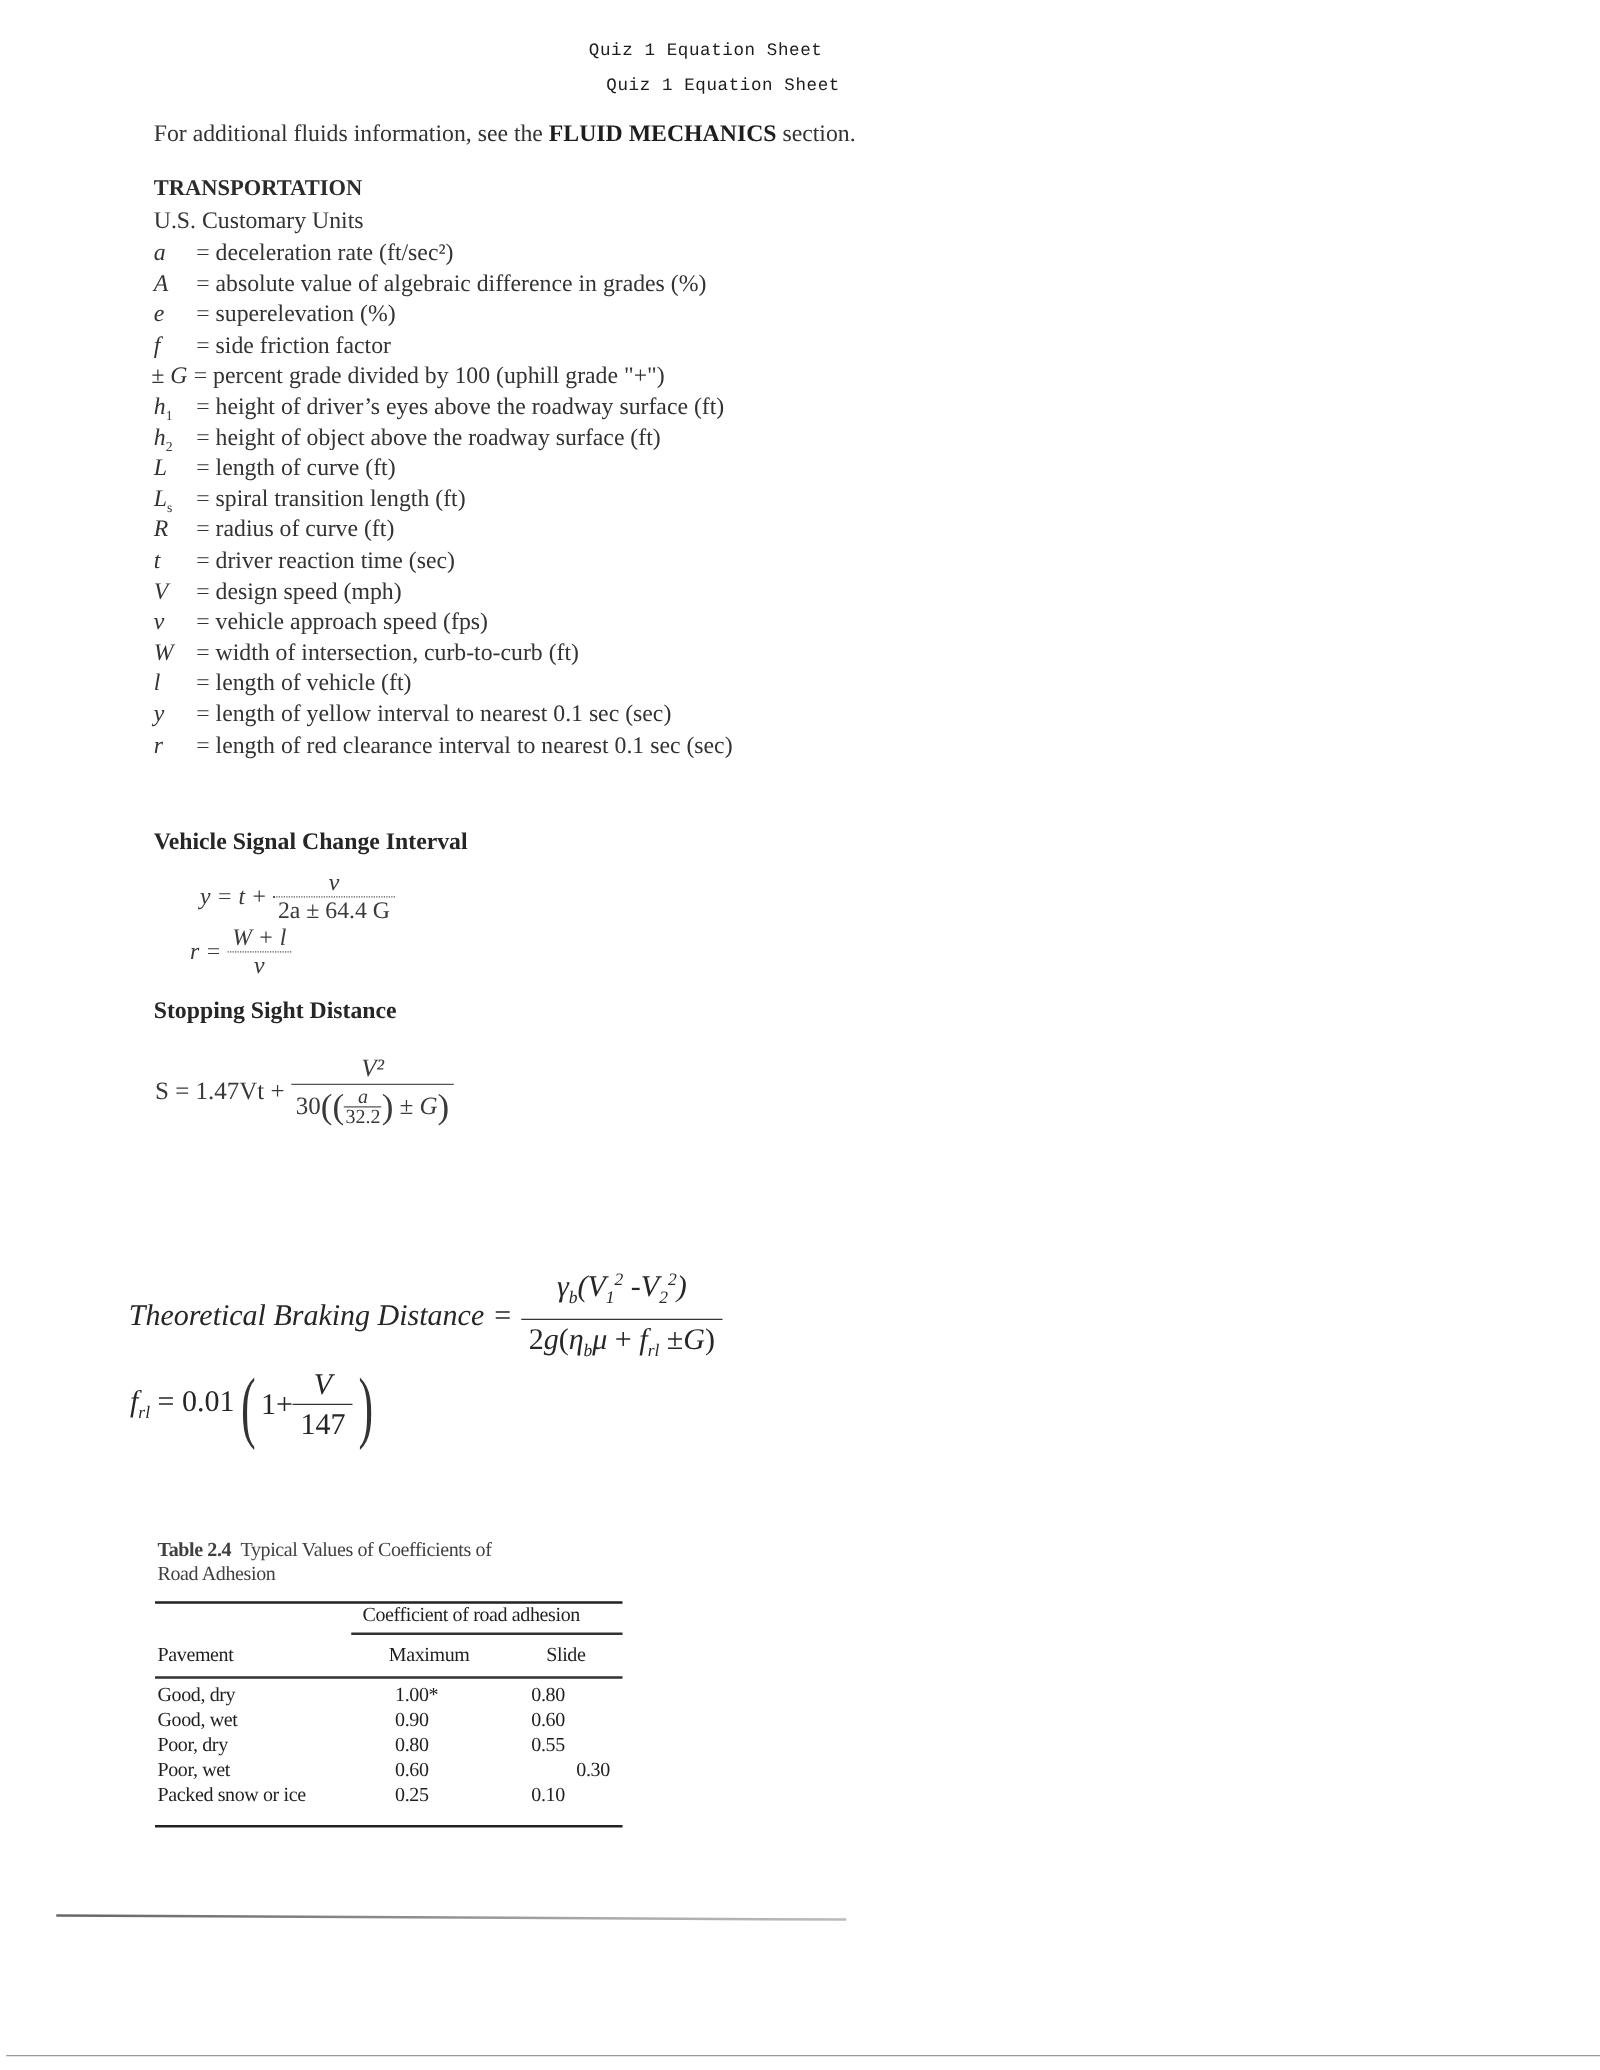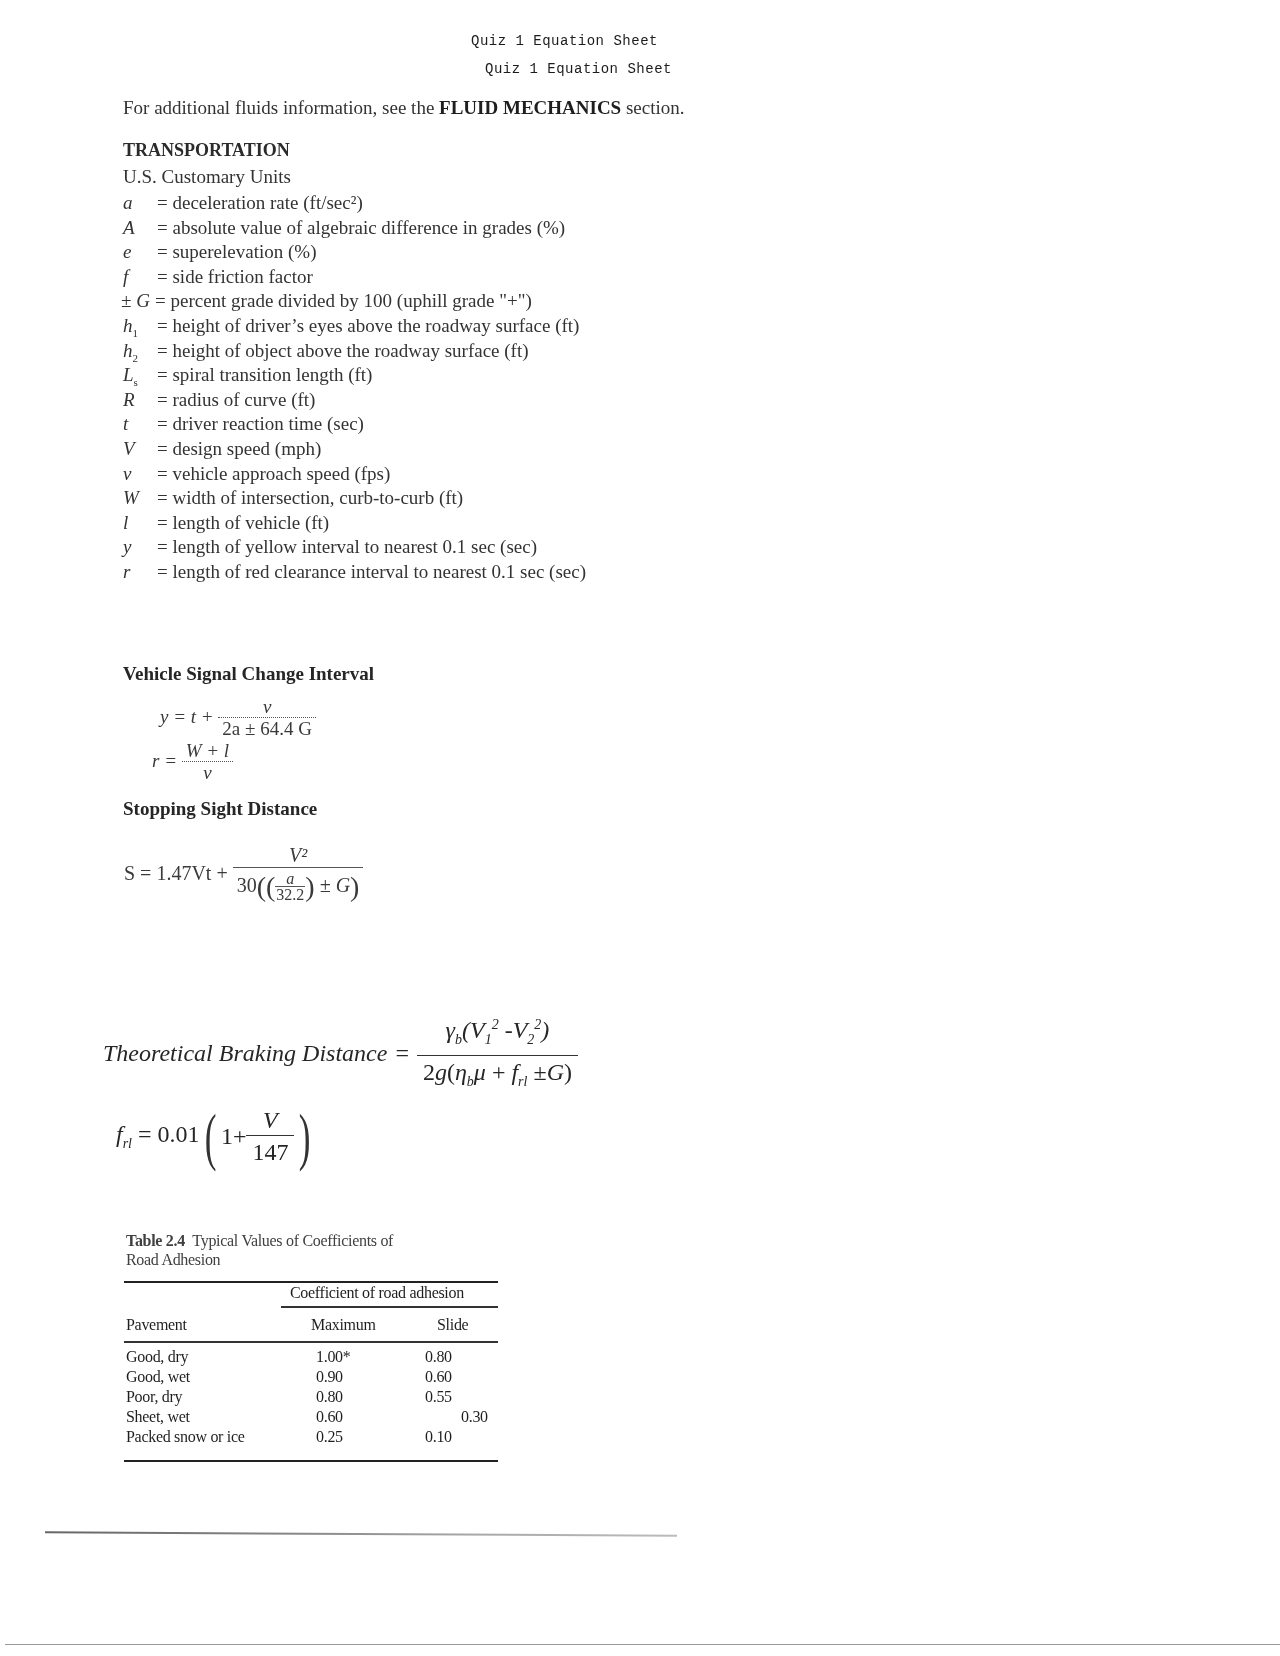--- a/index.html
+++ b/index.html
@@ -50,20 +50,21 @@
 <div class="abs units">U.S. Customary Units</div>
 
 <div class="abs defs" id="defs">
     <div class="def-row"><span class="def-sym"><span>a</span></span><span class="def-txt">= deceleration rate (ft/sec²)</span></div>
     <div class="def-row"><span class="def-sym"><span>A</span></span><span class="def-txt">= absolute value of algebraic difference in grades (%)</span></div>
     <div class="def-row"><span class="def-sym"><span>e</span></span><span class="def-txt">= superelevation (%)</span></div>
     <div class="def-row"><span class="def-sym"><span>f</span></span><span class="def-txt">= side friction factor</span></div>
     <div class="def-row g"><span class="def-sym"><span>± G</span></span><span class="def-txt">= percent grade divided by 100 (uphill grade "+")</span></div>
     <div class="def-row"><span class="def-sym"><span>h</span><sub>1</sub></span><span class="def-txt">= height of driver’s eyes above the roadway surface (ft)</span></div>
     <div class="def-row"><span class="def-sym"><span>h</span><sub>2</sub></span><span class="def-txt">= height of object above the roadway surface (ft)</span></div>
+    <div class="def-row"><span class="def-sym"><span>L</span></span><span class="def-txt">= length of curve (ft)</span></div>
     <div class="def-row"><span class="def-sym"><span>L</span><sub>s</sub></span><span class="def-txt">= spiral transition length (ft)</span></div>
     <div class="def-row"><span class="def-sym"><span>R</span></span><span class="def-txt">= radius of curve (ft)</span></div>
     <div class="def-row"><span class="def-sym"><span>t</span></span><span class="def-txt">= driver reaction time (sec)</span></div>
     <div class="def-row"><span class="def-sym"><span>V</span></span><span class="def-txt">= design speed (mph)</span></div>
     <div class="def-row"><span class="def-sym"><span>v</span></span><span class="def-txt">= vehicle approach speed (fps)</span></div>
     <div class="def-row"><span class="def-sym"><span>W</span></span><span class="def-txt">= width of intersection, curb-to-curb (ft)</span></div>
     <div class="def-row"><span class="def-sym"><span>l</span></span><span class="def-txt">= length of vehicle (ft)</span></div>
     <div class="def-row"><span class="def-sym"><span>y</span></span><span class="def-txt">= length of yellow interval to nearest 0.1 sec (sec)</span></div>
     <div class="def-row"><span class="def-sym"><span>r</span></span><span class="def-txt">= length of red clearance interval to nearest 0.1 sec (sec)</span></div>
   </div>
@@ -100,21 +101,21 @@
 
 <div class="abs big-eq" style="left:103px; top:1010px;">
   <span class="it" style="vertical-align:middle;">Theoretical Braking Distance</span>
   <span style="vertical-align:middle; margin:0 2px;">=</span>
   <span class="frac big-frac">
     <span class="num it">γ<sub style="font-size:14px">b</sub>(V<sub style="font-size:14px">1</sub><sup style="font-size:14px">2</sup> -V<sub style="font-size:14px">2</sub><sup style="font-size:14px">2</sup>)</span>
     <span class="den">2<i>g</i>(<i>η</i><sub style="font-size:14px"><i>b</i></sub><i>μ</i> + <i>f</i><sub style="font-size:14px"><i>rl</i></sub> ±<i>G</i>)</span>
   </span>
 </div>
 
-<div class="abs big-eq" style="left:116px; top:1093px;margin-top:12px;">
+<div class="abs big-eq" style="left:104px; top:1093px;">
   <span style="vertical-align:middle;"><i>f</i><sub style="font-size:14px"><i>rl</i></sub> = 0.01</span><span class="paren">(</span><span style="vertical-align:middle;">1+</span><span class="frac big-frac"><span class="num it">V</span><span class="den">147</span></span><span class="paren">)</span>
 </div>
 
 <div class="abs tbl-cap">
   <b>Table 2.4</b>&nbsp;&nbsp;<span>Typical Values of Coefficients of</span><br>
   <span>Road Adhesion</span>
 </div>
 
 <div class="rule-top"></div>
 <div class="rule-grp"></div>
@@ -136,21 +137,21 @@
       <span style="position: absolute; left: 0px; white-space: nowrap;">Good, wet</span>
       <span style="position: absolute; left: 190px; white-space: nowrap;">0.90</span>
       <span style="position: absolute; left: 299px; white-space: nowrap;">0.60</span>
     </div>
     <div style="position: relative; height: 20px; line-height: 20px;">
       <span style="position: absolute; left: 0px; white-space: nowrap;">Poor, dry</span>
       <span style="position: absolute; left: 190px; white-space: nowrap;">0.80</span>
       <span style="position: absolute; left: 299px; white-space: nowrap;">0.55</span>
     </div>
     <div style="position: relative; height: 20px; line-height: 20px;">
-      <span style="position: absolute; left: 0px; white-space: nowrap;">Sheet, wet</span>
+      <span style="position: absolute; left: 0px; white-space: nowrap;">Poor, wet</span>
       <span style="position: absolute; left: 190px; white-space: nowrap;">0.60</span>
       <span style="position: absolute; left: 299px; white-space: nowrap; margin-left: 36px;">0.30</span>
     </div>
     <div style="position: relative; height: 20px; line-height: 20px;">
       <span style="position: absolute; left: 0px; white-space: nowrap;">Packed snow or ice</span>
       <span style="position: absolute; left: 190px; white-space: nowrap;">0.25</span>
       <span style="position: absolute; left: 299px; white-space: nowrap;">0.10</span>
     </div>
   </div>
 

